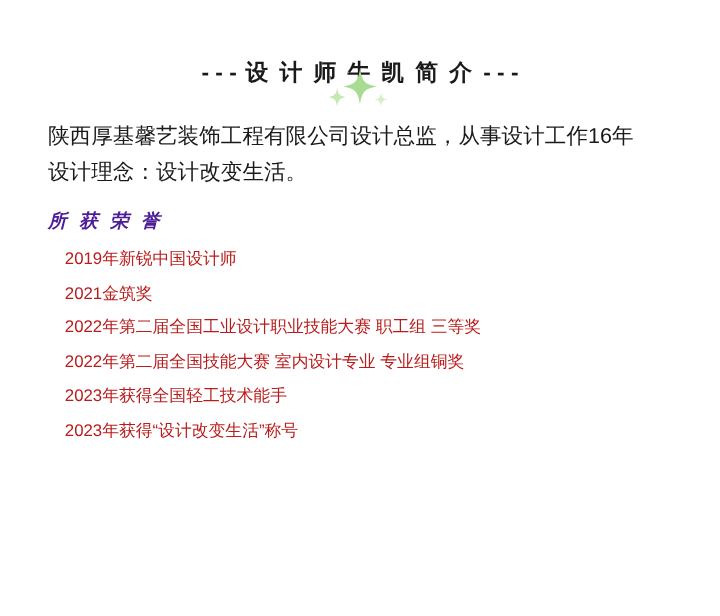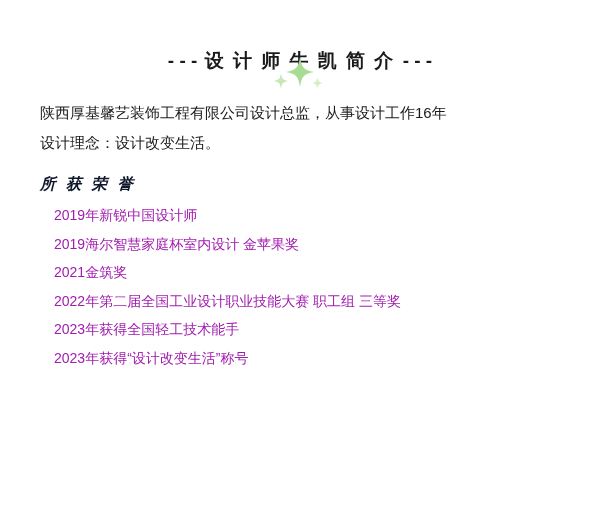--- a/index.html
+++ b/index.html
@@ -56,42 +56,42 @@
   .title .dash {
     letter-spacing: 0px;
     font-weight: bold;
   }
 
   .content {
     margin-top: 24px;
     padding: 0 40px 0 40px;
   }
   .para {
-    font-size: 15px;
+    font-size: 18px;
     line-height: 30px;
     color: #1a1a1a;
   }
   .section-heading {
     margin-top: 16px;
     margin-bottom: 6px;
     font-size: 15.5px;
     font-weight: bold;
     font-style: italic;
     letter-spacing: 3px;
-    color: #0f172a;
+    color: #4c1d95;
   }
   .award-list {
     margin: 0;
     padding: 0;
     list-style: none;
   }
   .award-item {
     font-size: 14px;
     line-height: 28.5px;
-    color: #a21caf;
+    color: #b91c1c;
     padding-left: 14px;
   }
 </style>
 </head>
 <body>
 
 <div class="page">
 
   <div class="sparkle-wrap">
     <div class="sparkle">
@@ -120,21 +120,21 @@
   </div>
 
   <div class="content">
     <div class="para">陕西厚基馨艺装饰工程有限公司设计总监，从事设计工作16年</div>
     <div class="para">设计理念：设计改变生活。</div>
 
     <div class="section-heading">所 获 荣 誉</div>
 
     <ul class="award-list">
       <li class="award-item">2019年新锐中国设计师</li>
-      <li class="award-item">2019海尔智慧家庭杯室内设计 金苹果奖</li>
       <li class="award-item">2021金筑奖</li>
       <li class="award-item">2022年第二届全国工业设计职业技能大赛 职工组 三等奖</li>
+      <li class="award-item">2022年第二届全国技能大赛 室内设计专业 专业组铜奖</li>
       <li class="award-item">2023年获得全国轻工技术能手</li>
       <li class="award-item">2023年获得“设计改变生活”称号</li>
     </ul>
   </div>
 
 </div>
 
 </body></html>

